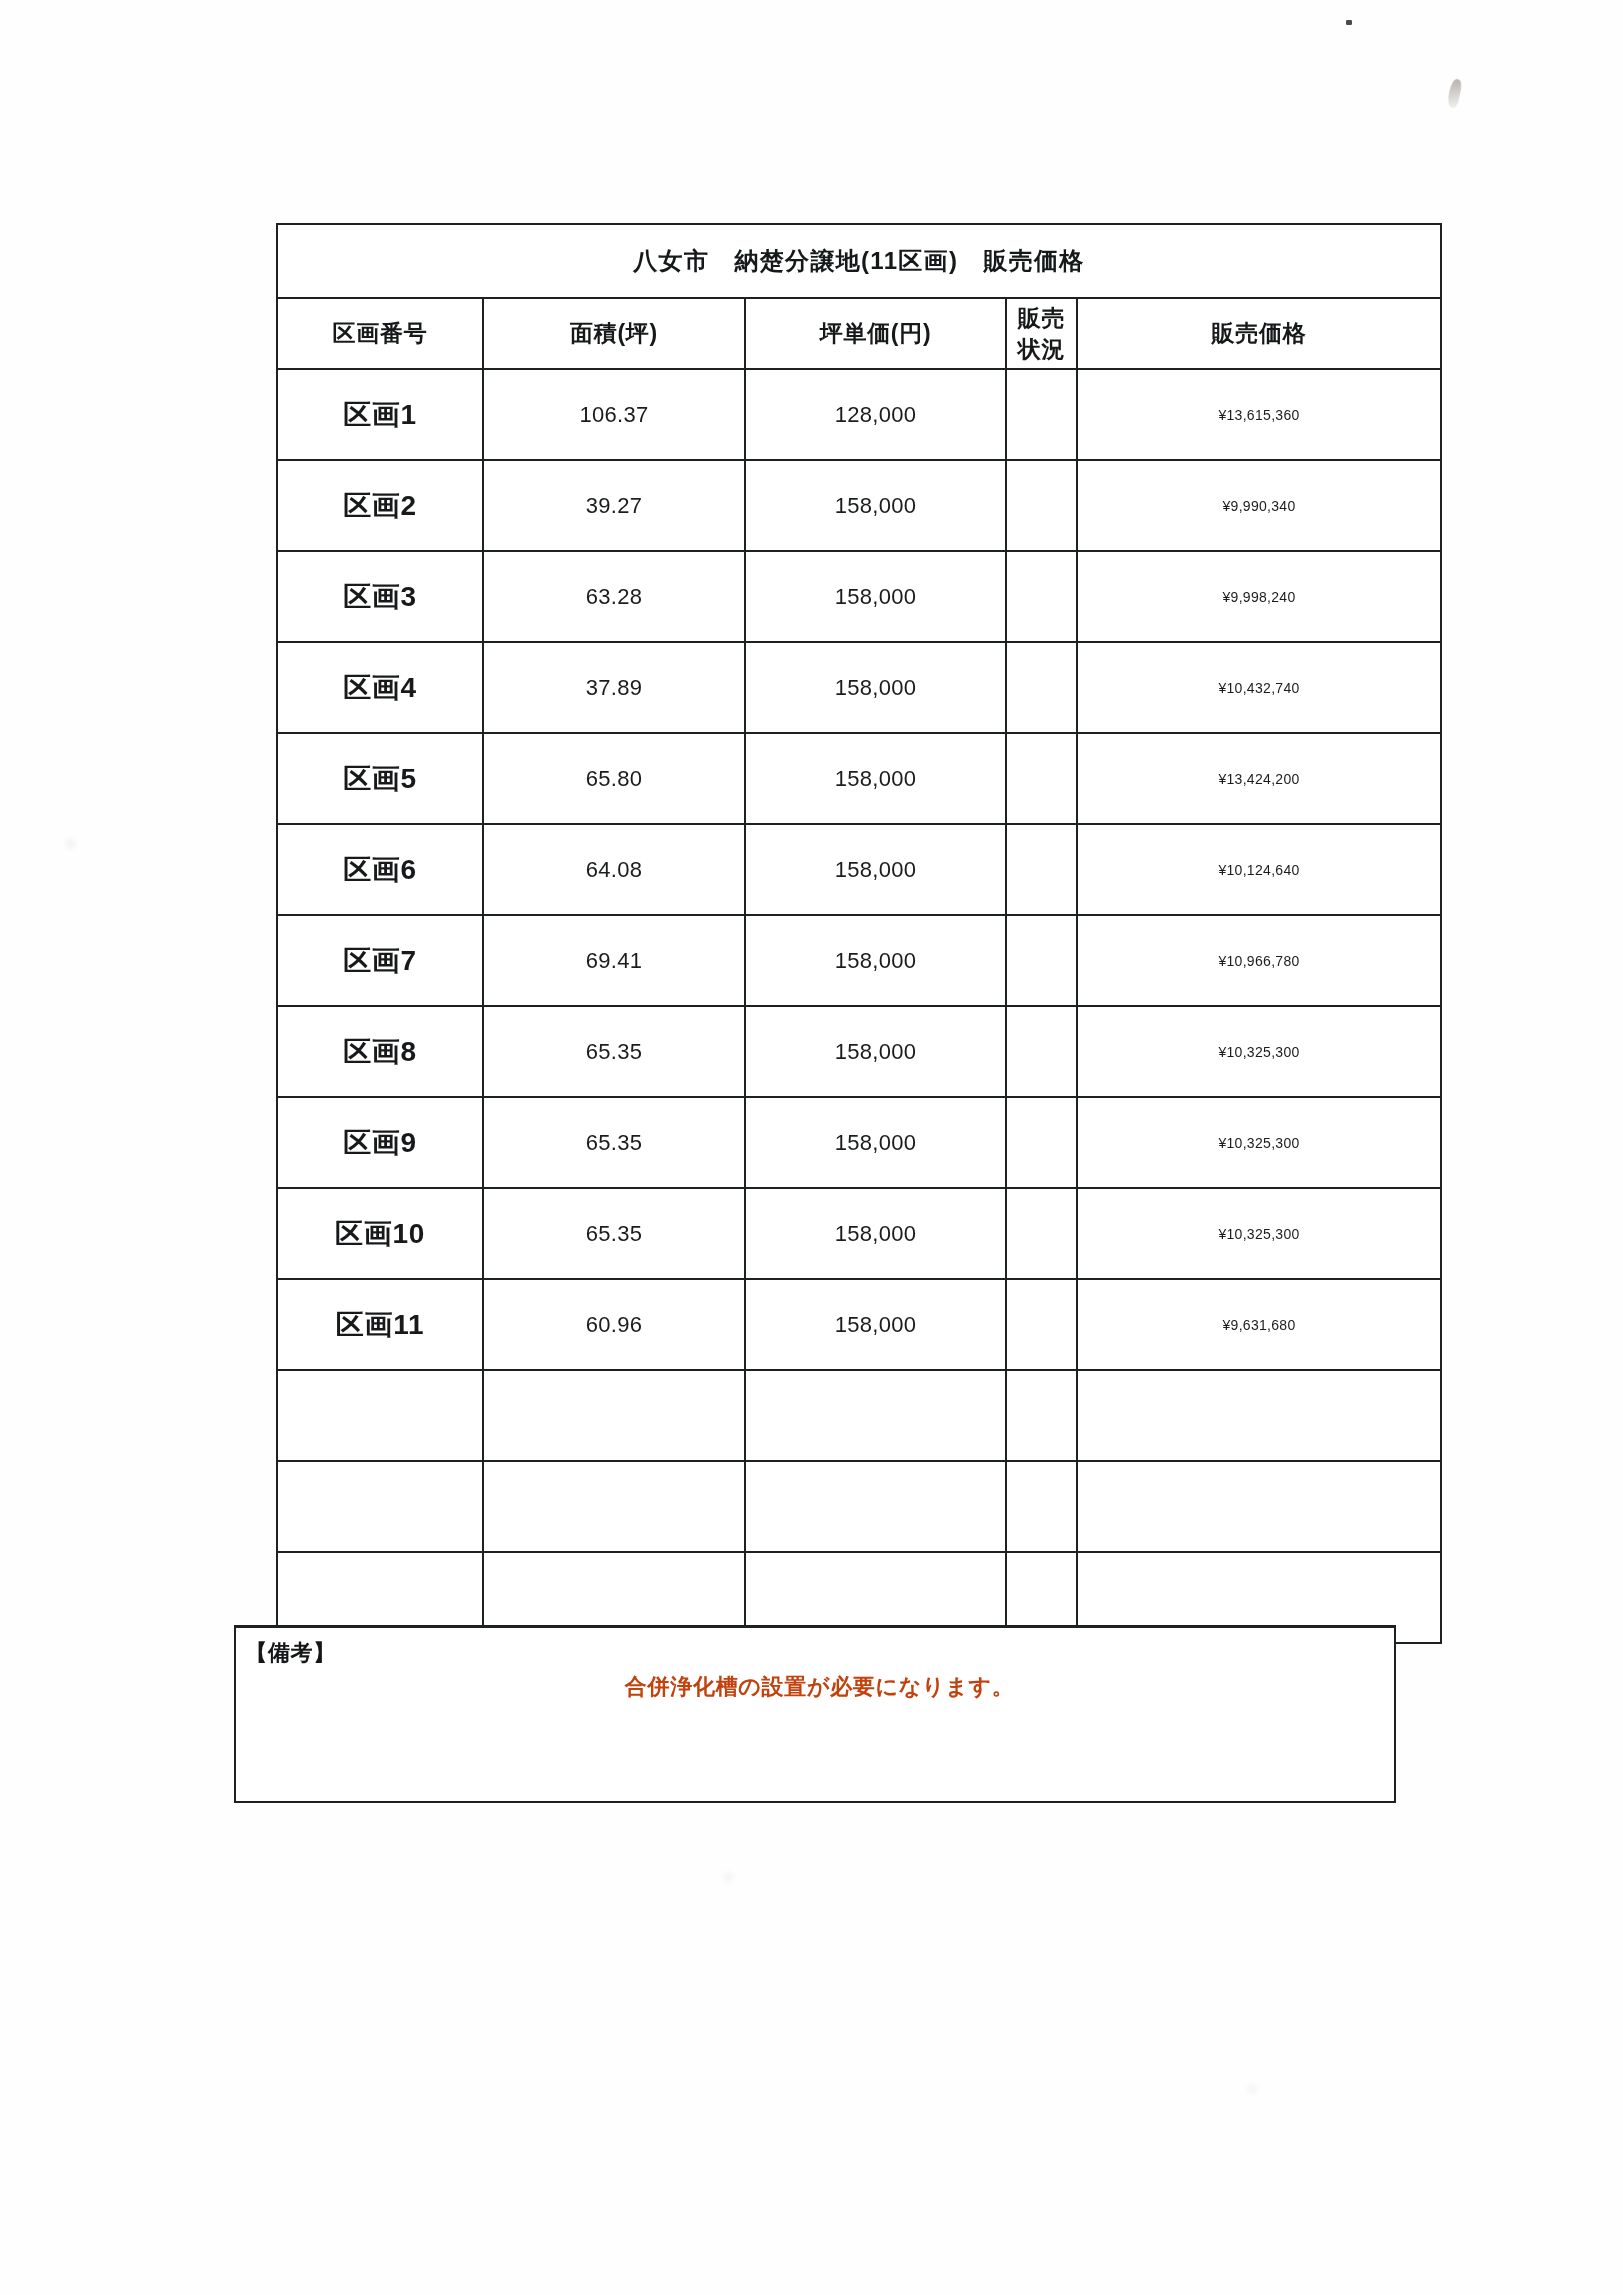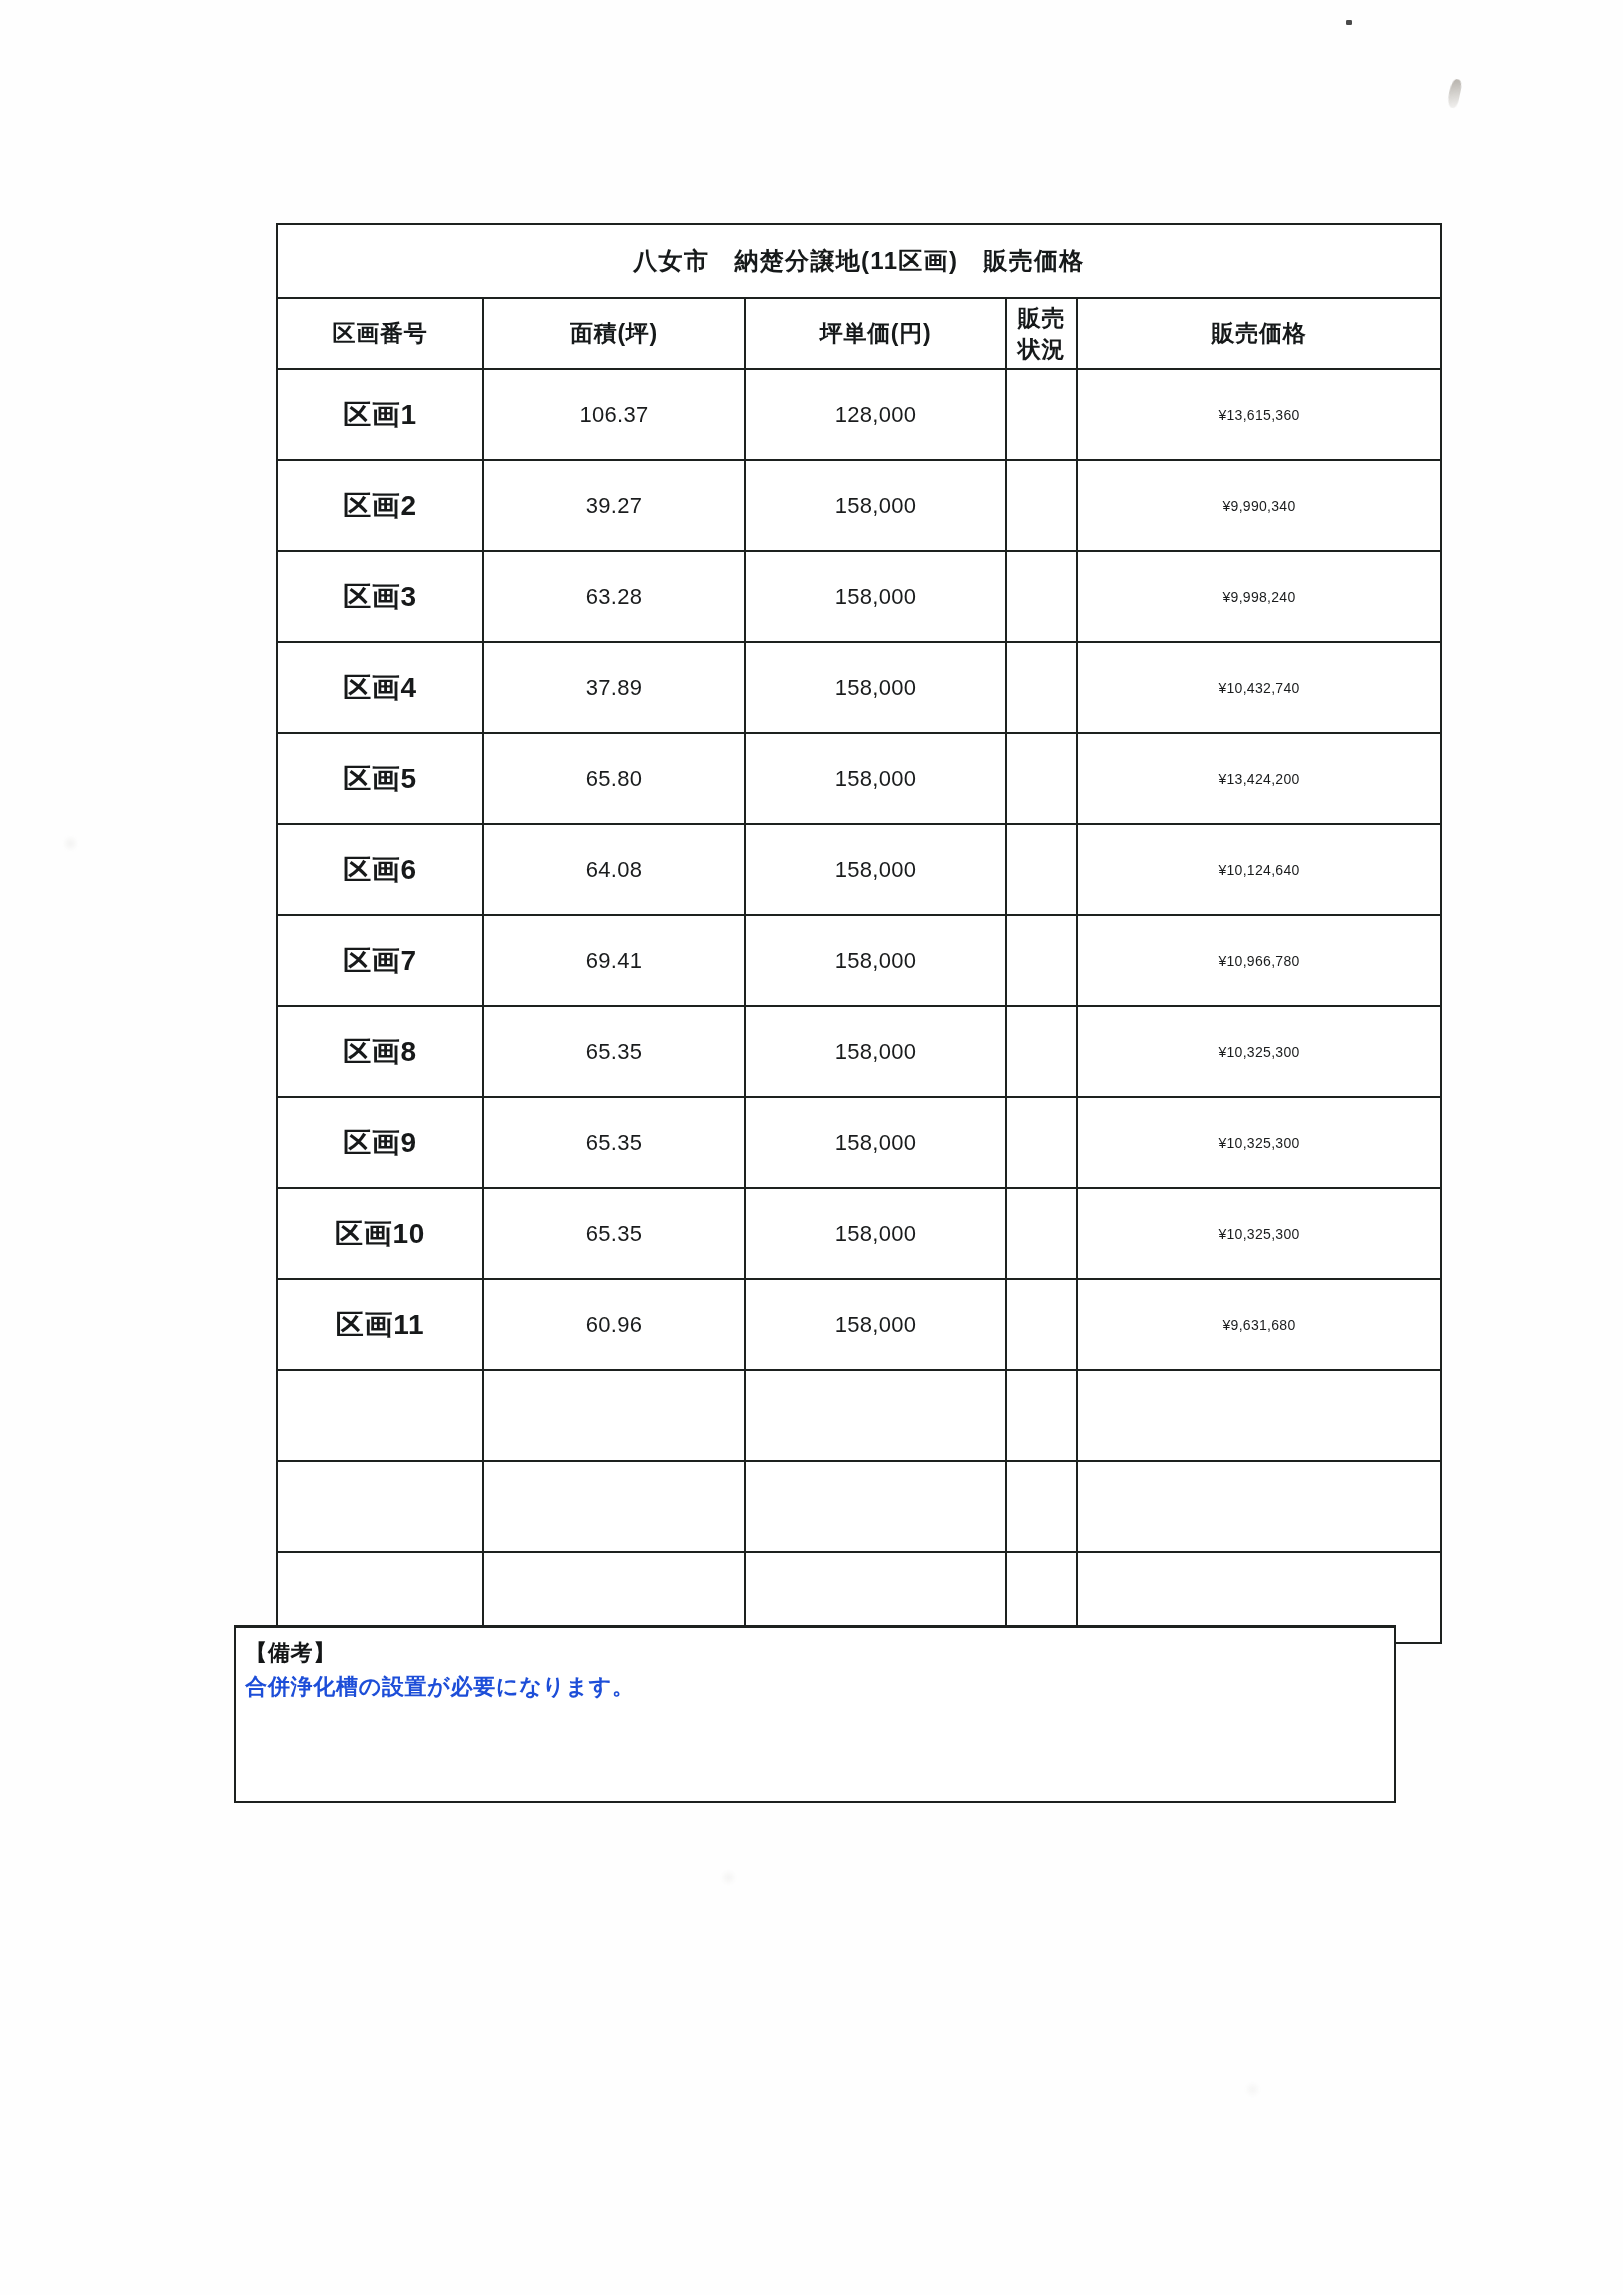--- a/index.html
+++ b/index.html
@@ -151,22 +151,23 @@
     font-weight: 700;
     letter-spacing: 0.7px;
     color: #141617;
     line-height: 1.18;
     margin-bottom: 7px;
   }
   .remarks-body {
     font-size: 22px;
     font-weight: 600;
     letter-spacing: 0.7px;
-    color: #1d4ed8;
+    color: #c2410c;
     line-height: 1.25;
+    text-align: center;
   }
 </style>
 </head>
 <body>
 
 <div id="page">
 
   <div class="artifact artifact-dot" style="left:1346px; top:19.6px;"></div>
   <div class="artifact artifact-smudge" style="left:1449px; top:79px;"></div>
   <div class="artifact artifact-tick" style="left:687px; top:1244px;"></div>

